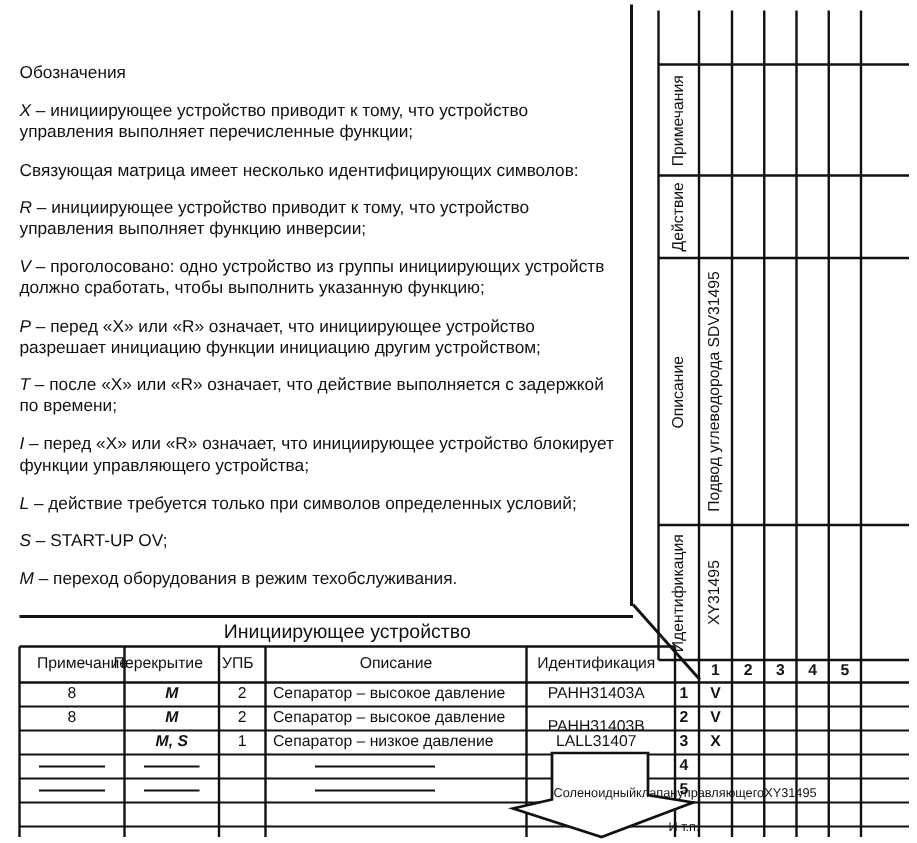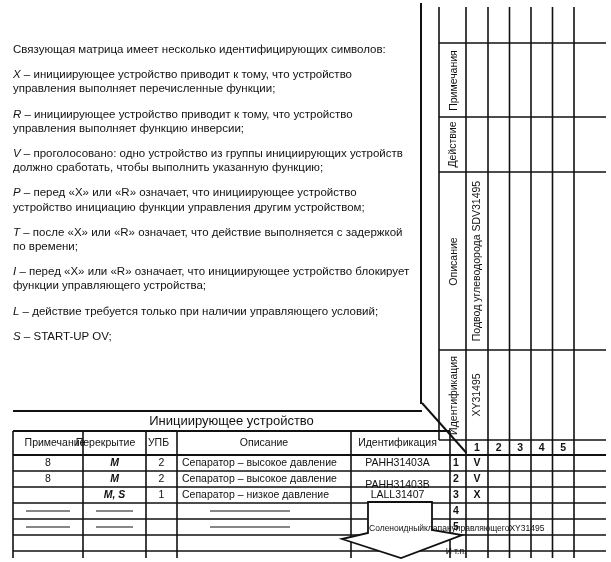--- a/index.html
+++ b/index.html
@@ -69,35 +69,37 @@
       <line x1="26" y1="511" x2="70" y2="511" stroke="#111111" stroke-width="1.2"></line>
       <line x1="96" y1="511" x2="133" y2="511" stroke="#111111" stroke-width="1.2"></line>
       <line x1="210" y1="511" x2="290" y2="511" stroke="#111111" stroke-width="1.2"></line>
       <line x1="26" y1="527" x2="70" y2="527" stroke="#111111" stroke-width="1.2"></line>
       <line x1="96" y1="527" x2="133" y2="527" stroke="#111111" stroke-width="1.2"></line>
       <line x1="210" y1="527" x2="290" y2="527" stroke="#111111" stroke-width="1.2"></line>
       <polygon points="368,502 432,502 432,530 462,535 401,558 342,539 368,533" fill="#ffffff" stroke="#111111" stroke-width="1.8"></polygon>
     </svg>
 
   <div id="legend">
-    <p>Связующая матрица имеет несколько идентифицирующих символов:</p>
-  <p><span class="sym">X</span><span class="ptxt"> – инициирующее устройство приводит к тому, что устройство
+    <p>Обозначения</p>
+    <p><span class="sym">X</span><span class="ptxt"> – инициирующее устройство приводит к тому, что устройство
 управления выполняет перечисленные функции;</span></p>
+  <p>Связующая матрица имеет несколько идентифицирующих символов:</p>
       <p><span class="sym">R</span><span class="ptxt"> – инициирующее устройство приводит к тому, что устройство
 управления выполняет функцию инверсии;</span></p>
       <p><span class="sym">V</span><span class="ptxt"> – проголосовано: одно устройство из группы инициирующих устройств
 должно сработать, чтобы выполнить указанную функцию;</span></p>
       <p><span class="sym">P</span><span class="ptxt"> – перед «X» или «R» означает, что инициирующее устройство
-устройство инициацию функции управления другим устройством;</span></p>
+разрешает инициацию функции инициацию другим устройством;</span></p>
       <p><span class="sym">T</span><span class="ptxt"> – после «X» или «R» означает, что действие выполняется с задержкой
 по времени;</span></p>
       <p><span class="sym">I</span><span class="ptxt"> – перед «X» или «R» означает, что инициирующее устройство блокирует
 функции управляющего устройства;</span></p>
-      <p><span class="sym">L</span><span class="ptxt"> – действие требуется только при наличии управляющего условий;</span></p>
+      <p><span class="sym">L</span><span class="ptxt"> – действие требуется только при символов определенных условий;</span></p>
       <p><span class="sym">S</span><span class="ptxt"> – START-UP OV;</span></p>
+      <p><span class="sym">M</span><span class="ptxt"> – переход оборудования в режим техобслуживания.</span></p>
     </div>
 
   <div class="cell rot" style="left:415.5px;top:66.5px;width:74px;height:27px;">Примечания</div>
   <div class="cell rot" style="left:425px;top:131px;width:55px;height:27px;">Действие</div>
   <div class="cell rot" style="left:363.5px;top:247.5px;width:178px;height:27px;">Описание</div>
   <div class="cell rot" style="left:407.5px;top:381.5px;width:90px;height:27px;">Идентификация</div>
 
   <div class="cell rot" style="left:388px;top:250px;width:178px;height:22px;">Подвод углеводорода SDV31495</div>
   <div class="cell rot" style="left:432px;top:384px;width:90px;height:22px;">XY31495</div>
 

